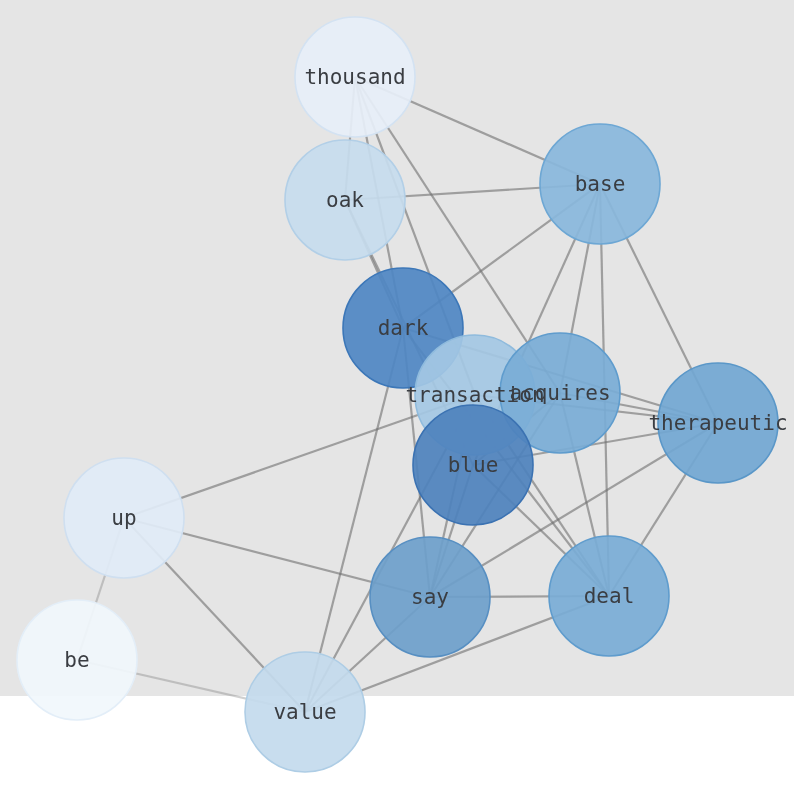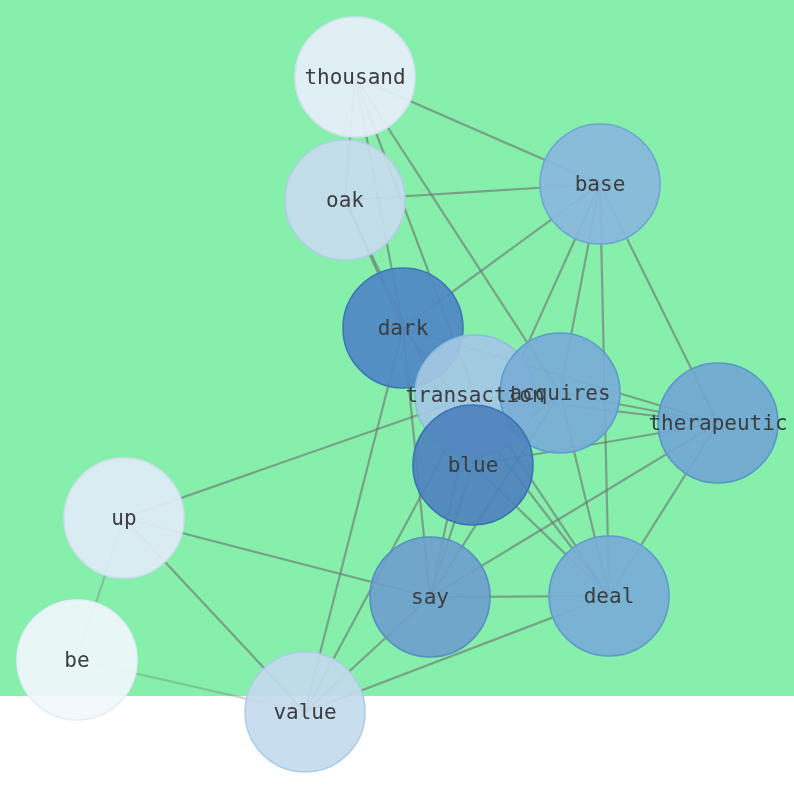--- a/index.html
+++ b/index.html
@@ -8,21 +8,21 @@
     background: #ffffff;
     width: 794px;
     height: 790px;
     overflow: hidden;
     font-family: "DejaVu Sans Mono", "Liberation Mono", monospace;
   }
   .figure {
     position: relative;
     width: 794px;
     height: 696px;
-    background: #86efac;
+    background: #e5e5e5;
   }
   svg { display: block; }
   .node-label {
     font-family: "DejaVu Sans Mono", "Liberation Mono", monospace;
     pointer-events: none;
   }
 </style>
 </head>
 <body>
 

